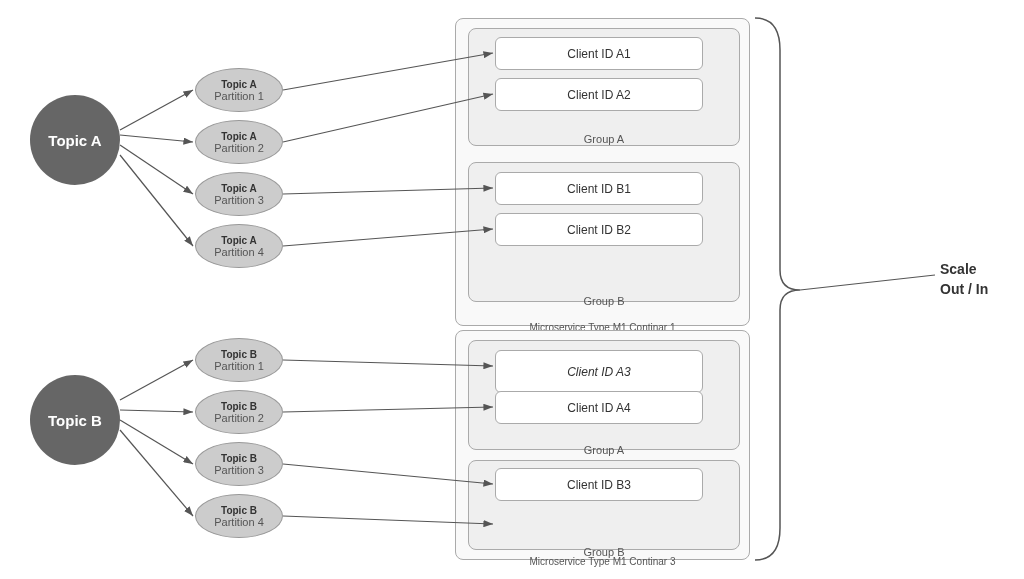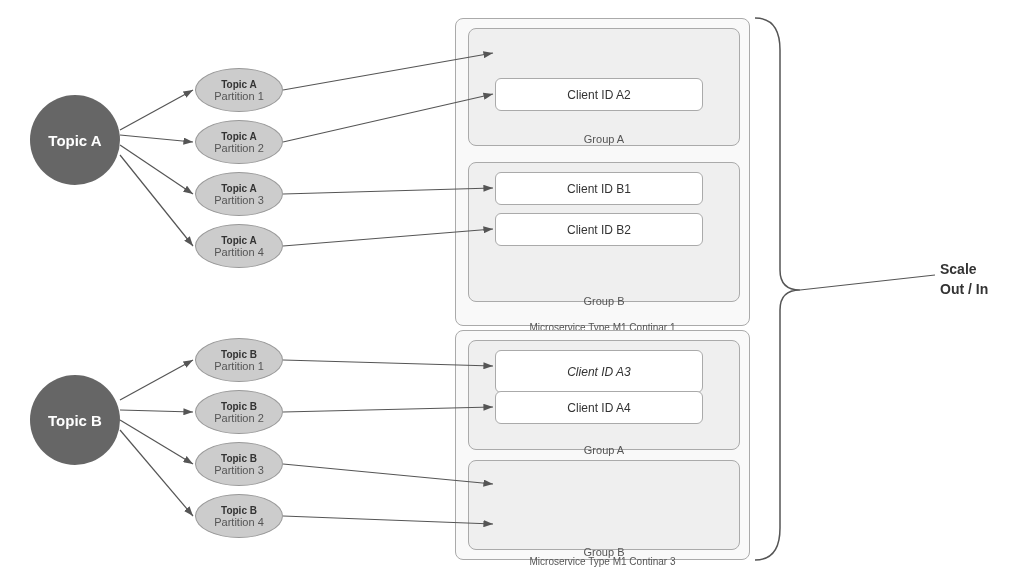--- a/index.html
+++ b/index.html
@@ -160,20 +160,23 @@
   <div class="microservice-label" style="left:455px; top:322px; width:295px;">
     <span>Microservice Type M1 Continar 1</span>
   </div>
 
   <div class="group-box" style="left:468px; top:28px; width:272px; height:118px;">
   </div>
   <div class="group-label" style="left:468px; top:133px; width:272px;">
     <span>Group A</span>
   </div>
 
+  <div class="client-box" style="left:495px; top:37px; width:208px; height:33px;">
+    <span>Client ID A1</span>
+  </div>
   <div class="client-box" style="left:495px; top:78px; width:208px; height:33px;">
     <span>Client ID A2</span>
   </div>
 
   <div class="group-box" style="left:468px; top:162px; width:272px; height:140px;">
   </div>
   <div class="group-label" style="left:468px; top:295px; width:272px;">
     <span>Group B</span>
   </div>
 
@@ -202,20 +205,23 @@
   <div class="client-box" style="left:495px; top:391px; width:208px; height:33px;">
     <span>Client ID A4</span>
   </div>
 
   <div class="group-box" style="left:468px; top:460px; width:272px; height:90px;">
   </div>
   <div class="group-label" style="left:468px; top:546px; width:272px;">
     <span>Group B</span>
   </div>
 
+  <div class="client-box" style="left:495px; top:468px; width:208px; height:33px;">
+    <span>Client ID B3</span>
+  </div>
 
   <div class="scale-label" style="left:940px; top:260px; line-height:1.4;">
     <span>Scale</span><br>
     <span>Out / In</span>
   </div>
 
   <svg class="connectors">
     <defs>
       <marker id="arrowhead" markerWidth="8" markerHeight="6" refX="8" refY="3" orient="auto">
         <polygon points="0 0, 8 3, 0 6" fill="#555"></polygon>

